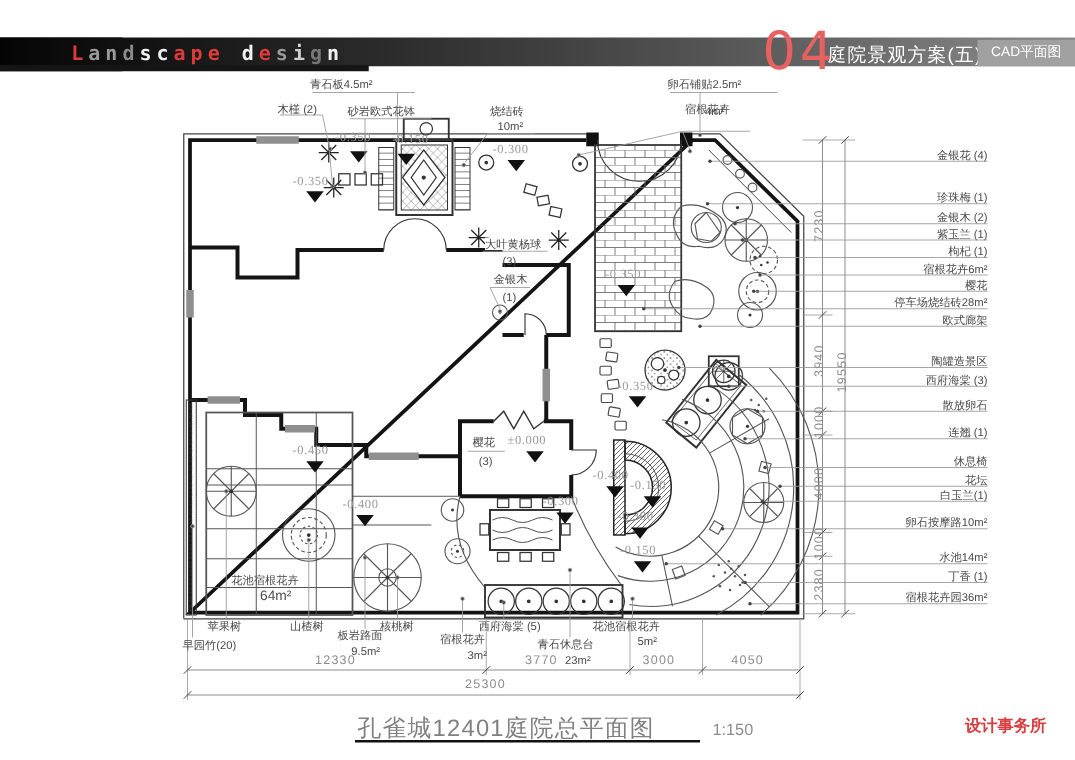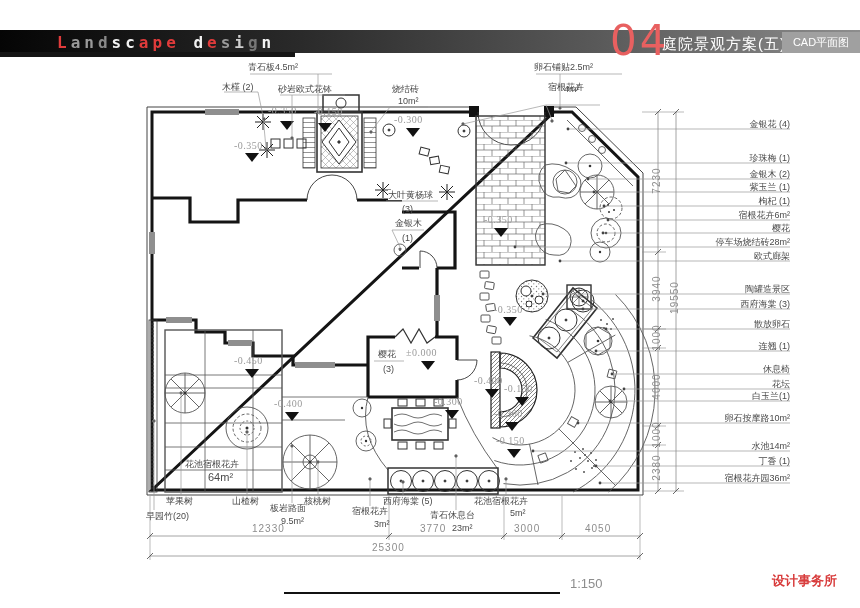--- a/index.html
+++ b/index.html
@@ -507,17 +507,18 @@
   <div class="dim" style="left:585px;top:523px">4050</div>
   <div class="dim" style="left:372px;top:542px">25300</div>
   <div class="dim dim-v" style="left:634px;top:175px">7230</div>
   <div class="dim dim-v" style="left:634px;top:283px">3940</div>
   <div class="dim dim-v" style="left:634px;top:332px">1000</div>
   <div class="dim dim-v" style="left:634px;top:381px">4000</div>
   <div class="dim dim-v" style="left:634px;top:429px">1000</div>
   <div class="dim dim-v" style="left:634px;top:462px">2380</div>
   <div class="dim dim-v" style="left:652px;top:292px">19550</div>
 
+  <div class="ftr-title">孔雀城12401庭院总平面图</div>
   <div class="ftr-underline"></div>
   <div class="ftr-scale">1:150</div>
   <div class="studio" id="studio" style="color: rgb(216, 60, 60);">设计事务所</div>
 
 </div>
 
 </body></html>

